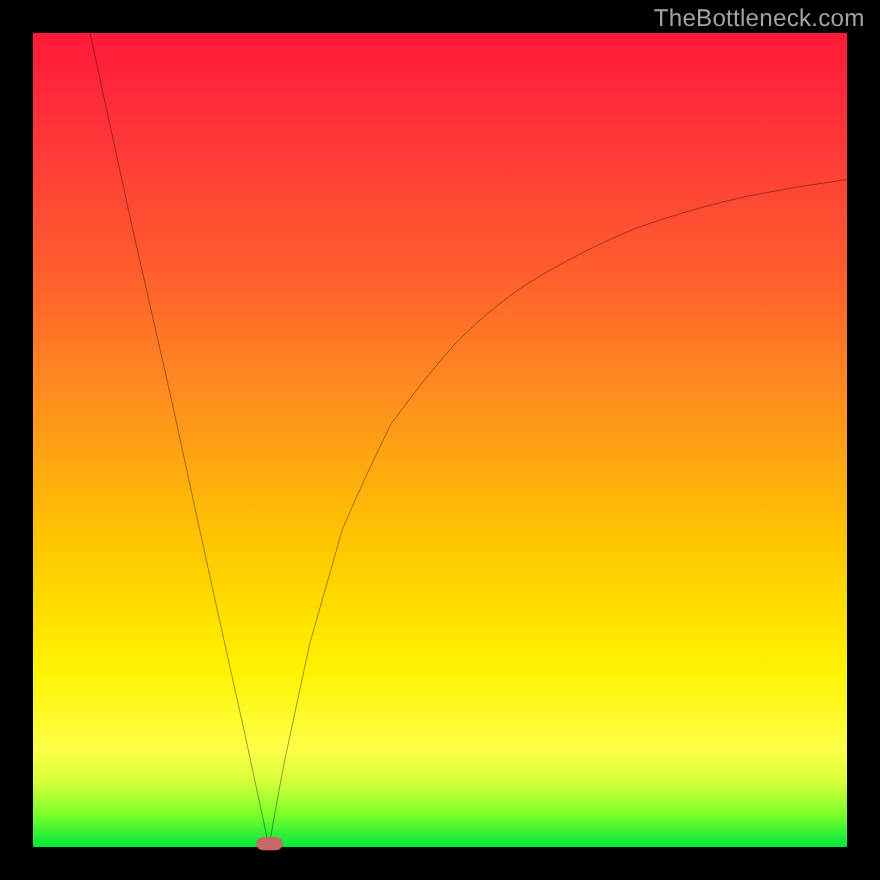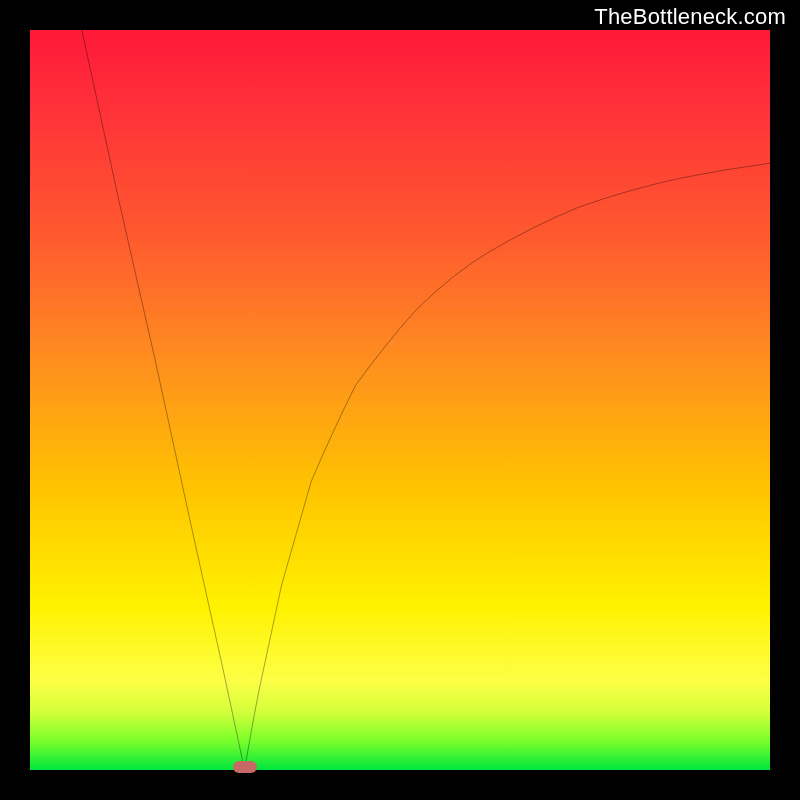--- a/index.html
+++ b/index.html
@@ -51,21 +51,21 @@
     width: 24px;
     height: 12px;
     border-radius: 6px;
     background: #c76a66;
     transform: translate(-50%, -50%);
   }
   .watermark {
     position: absolute;
     top: 4px;
     right: 14px;
-    color: #ffffff;
+    color: #a3a3a3;
     font-size: 22px;
     letter-spacing: 0.2px;
     user-select: none;
   }
 </style>
 </head>
 <body>
 
 <div class="frame">
 

